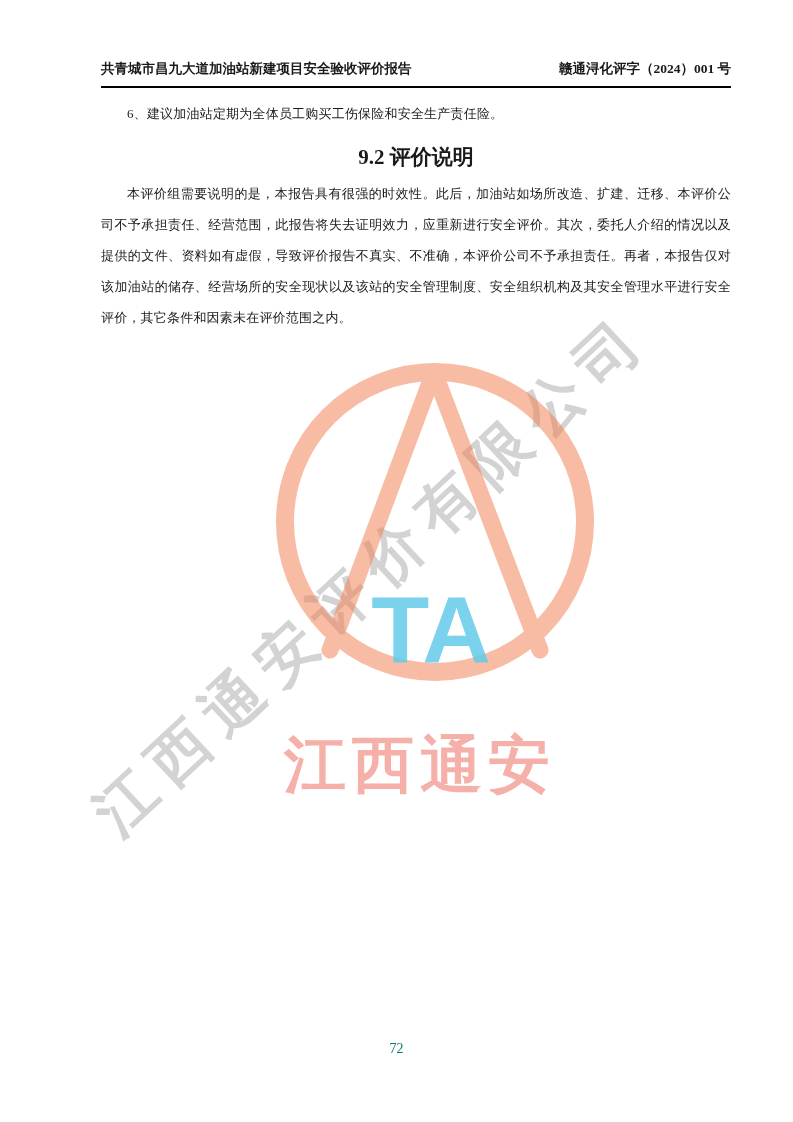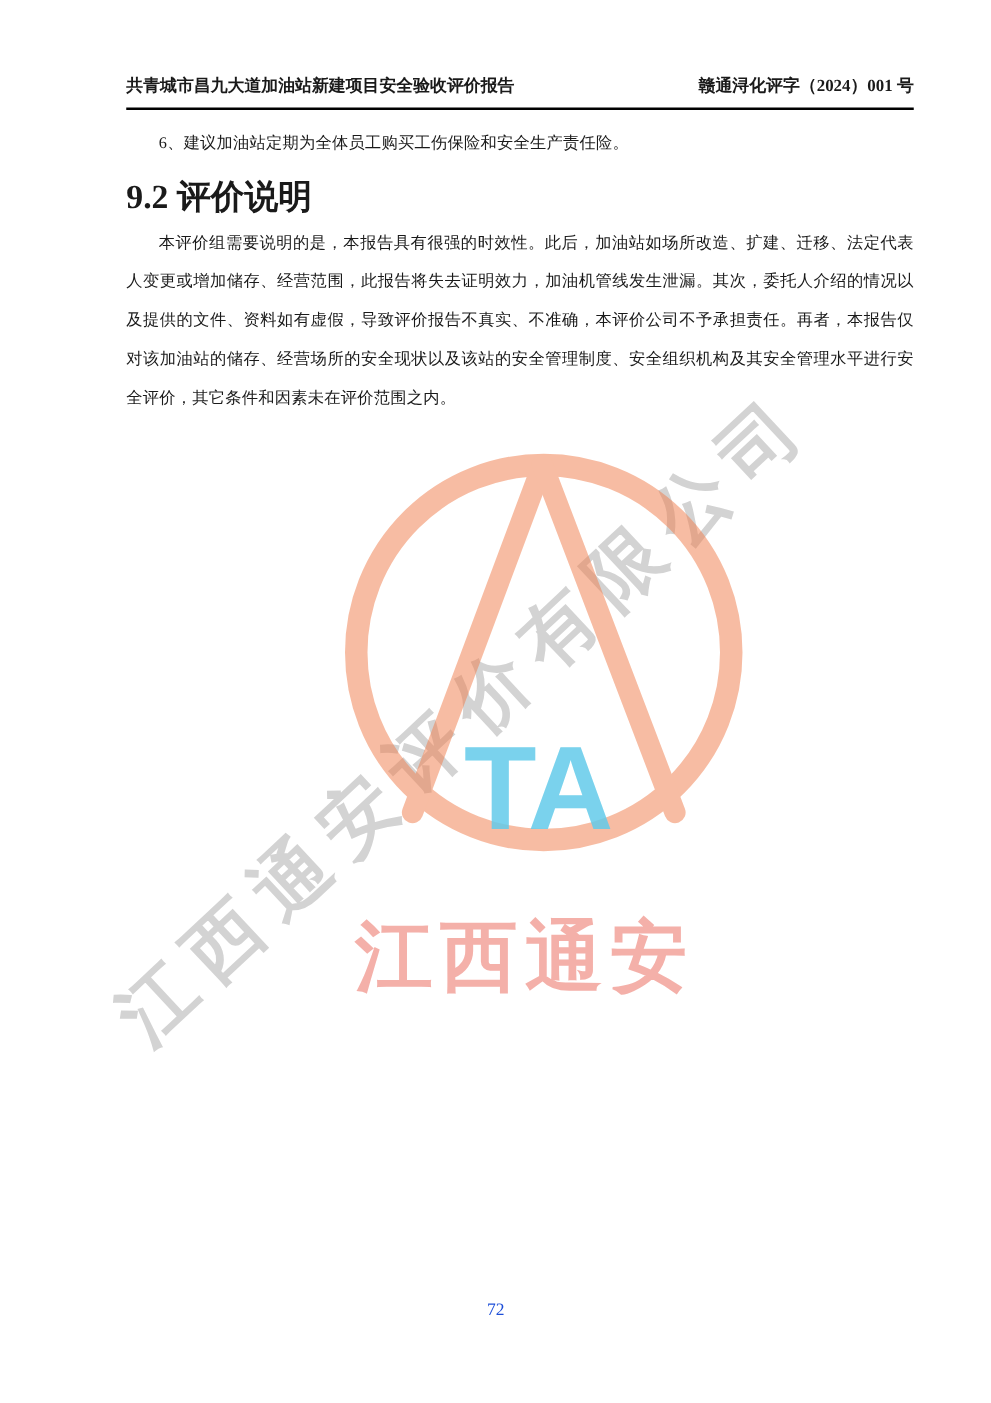--- a/index.html
+++ b/index.html
@@ -34,42 +34,43 @@
   }
   .body-text { margin-top: 10px; }
   .body-text p {
     font-size: 13px;
     line-height: 31px;
     text-align: justify;
     text-indent: 2em;
     letter-spacing: 0.2px;
   }
   h2.section-heading {
-    font-size: 27px;
+    font-size: 21px;
     line-height: 28px;
     font-weight: bold;
     margin: 14px 0 7px 0;
     text-indent: 0;
+    text-align: center;
   }
   .watermark-layer {
     position: absolute;
     left: 0; top: 0;
     width: 793px;
     height: 1122px;
     pointer-events: none;
     z-index: 3;
   }
   .footer {
     position: absolute;
     left: 0;
     top: 1041px;
     width: 100%;
     text-align: center;
     font-size: 14px;
-    color: #1d4ed8;
+    color: #0f766e;
     z-index: 1;
   }
   .mono-text { font-family: "Liberation Sans", "DejaVu Sans", sans-serif; }
 </style>
 </head>
 <body>
 
 <div class="page">
 
   <div class="content">
@@ -77,21 +78,21 @@
     <div class="header-bar">
       <span>共青城市昌九大道加油站新建项目安全验收评价报告</span>
       <span>赣通浔化评字（2024）001 号</span>
     </div>
 
     <div class="header-rule"></div>
 
     <div class="body-text">
       <p>6、建议加油站定期为全体员工购买工伤保险和安全生产责任险。</p>
       <h2 class="section-heading">9.2 评价说明</h2>
-      <p>本评价组需要说明的是，本报告具有很强的时效性。此后，加油站如场所改造、扩建、迁移、法定代表人变更或增加储存、经营范围，此报告将失去证明效力，加油机管线发生泄漏。其次，委托人介绍的情况以及提供的文件、资料如有虚假，导致评价报告不真实、不准确，本评价公司不予承担责任。再者，本报告仅对该加油站的储存、经营场所的安全现状以及该站的安全管理制度、安全组织机构及其安全管理水平进行安全评价，其它条件和因素未在评价范围之内。</p>
+      <p>本评价组需要说明的是，本报告具有很强的时效性。此后，加油站如场所改造、扩建、迁移、本评价公司不予承担责任、经营范围，此报告将失去证明效力，应重新进行安全评价。其次，委托人介绍的情况以及提供的文件、资料如有虚假，导致评价报告不真实、不准确，本评价公司不予承担责任。再者，本报告仅对该加油站的储存、经营场所的安全现状以及该站的安全管理制度、安全组织机构及其安全管理水平进行安全评价，其它条件和因素未在评价范围之内。</p>
     </div>
 
   </div>
 
   <svg class="watermark-layer" viewBox="0 0 793 1122" xmlns="http://www.w3.org/2000/svg">
 
     <text x="118" y="838" transform="rotate(-43 118 838)" opacity="0.45" font-weight="bold" style="font-size:60px; letter-spacing:13px; font-family:'Liberation Sans','DejaVu Sans',sans-serif;" fill="#9E9E9E">江西通安评价有限公司</text>
 
     <g opacity="0.52" fill="none" stroke-linecap="round">
       <circle cx="435" cy="522" r="150" stroke-width="18" stroke="#F08050"></circle>

